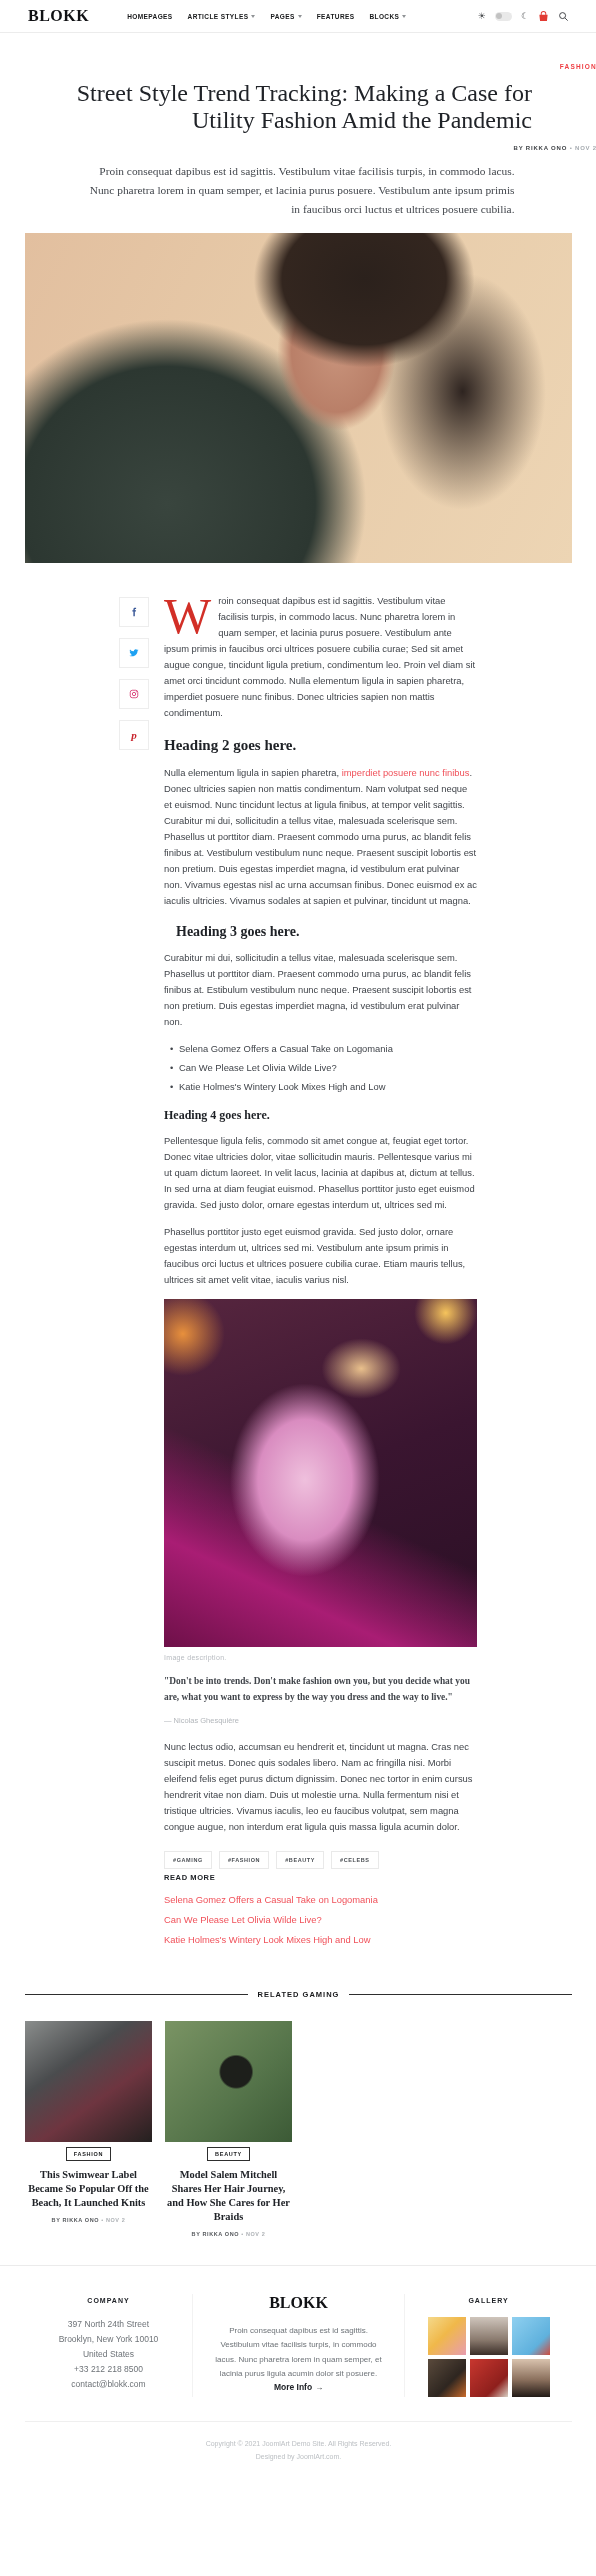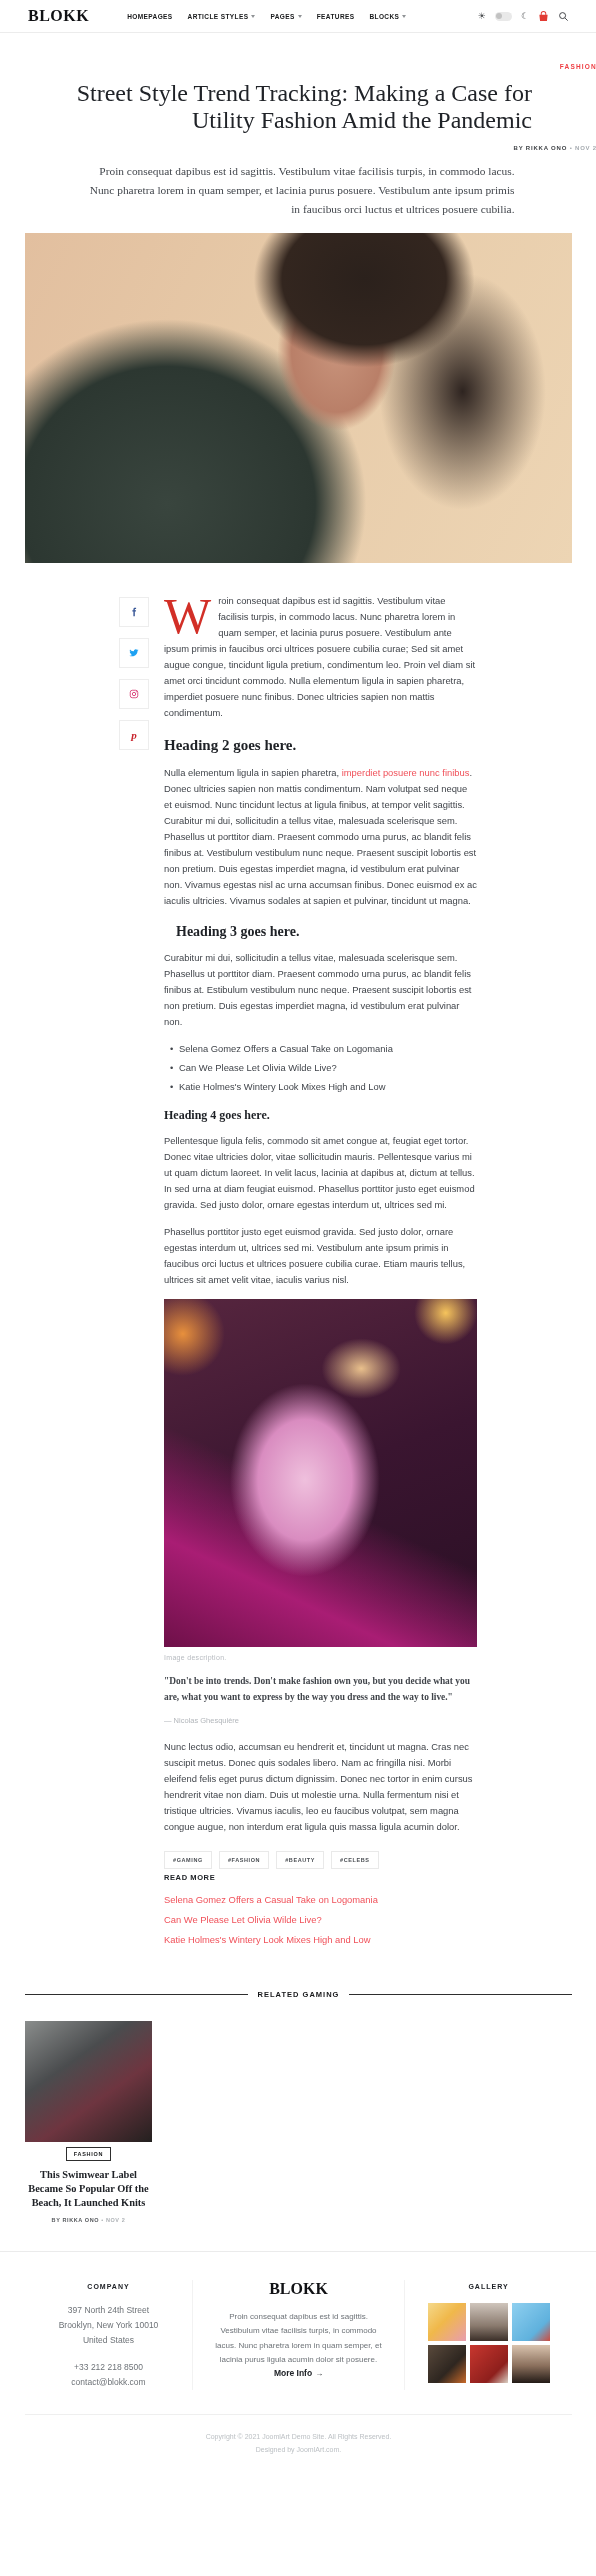--- a/index.html
+++ b/index.html
@@ -94,21 +94,21 @@
 
   
   footer{margin-top:28px;border-top:1px solid #ebebeb}
   .f-cols{display:flex;padding:28px 25px 0}
   .f-col{text-align:center}
   .c1{width:167px;padding-top:3px}
   .c2{width:213px;border-left:1px solid #f2f2f2;border-right:1px solid #f2f2f2}
   .c3{flex:1;padding-top:3px}
   .f-h{font-size:7px;font-weight:700;letter-spacing:1px;color:#202328;margin-bottom:13px}
   .f-addr div{font-size:8.5px;line-height:15px;color:#6e7378}
-  .f-contact{margin-top:12px}
+  .f-contact{}
   .f-contact div{font-size:8.5px;line-height:15px;color:#6e7378;cursor:pointer}
   .f-logo{font-family:"Liberation Serif",serif;font-size:16px;font-weight:700;color:#101114;margin-bottom:12px}
   .f-about{width:171px;margin:0 auto;font-size:8px;line-height:14.4px;color:#6e7378}
   .f-more{font-size:8.5px;color:#202328;font-weight:700;cursor:pointer}
   .arrow{font-size:8px;margin-left:3px}
   .gal{display:grid;grid-template-columns:repeat(3,38px);gap:4px;justify-content:center}
   .gal-tile{height:38px;cursor:pointer}
   .g1{background:linear-gradient(135deg,#f5d98b 0%,#f0b84a 45%,#e89db0 100%)}
   .g2{background:linear-gradient(180deg,#cfc5bc,#8a7a6e 60%,#3a2e28)}
   .g3{background:linear-gradient(135deg,#8fd0f0 0%,#5fb1dd 70%,#d04a3c 100%)}
@@ -258,20 +258,26 @@
 
         <div class="card">
           <div class="card-img ci1"></div>
           <span class="badge">FASHION</span>
           <div class="card-title">This Swimwear Label Became So Popular Off the Beach, It Launched Knits</div>
           <div class="card-by"><span class="auth">BY RIKKA ONO</span> <span>• NOV 2</span></div>
         </div>
 
 
 
+        <div class="card">
+          <div class="card-img ci4"></div>
+          <span class="badge">BEAUTY</span>
+          <div class="card-title">Model Salem Mitchell Shares Her Hair Journey, and How She Cares for Her Braids</div>
+          <div class="card-by"><span class="auth">BY RIKKA ONO</span> <span>• NOV 2</span></div>
+        </div>
 
       </div>
     </section>
   </main>
 
   <footer>
     <div class="f-cols">
 
       <div class="f-col c1">
         <div class="f-h">COMPANY</div>

